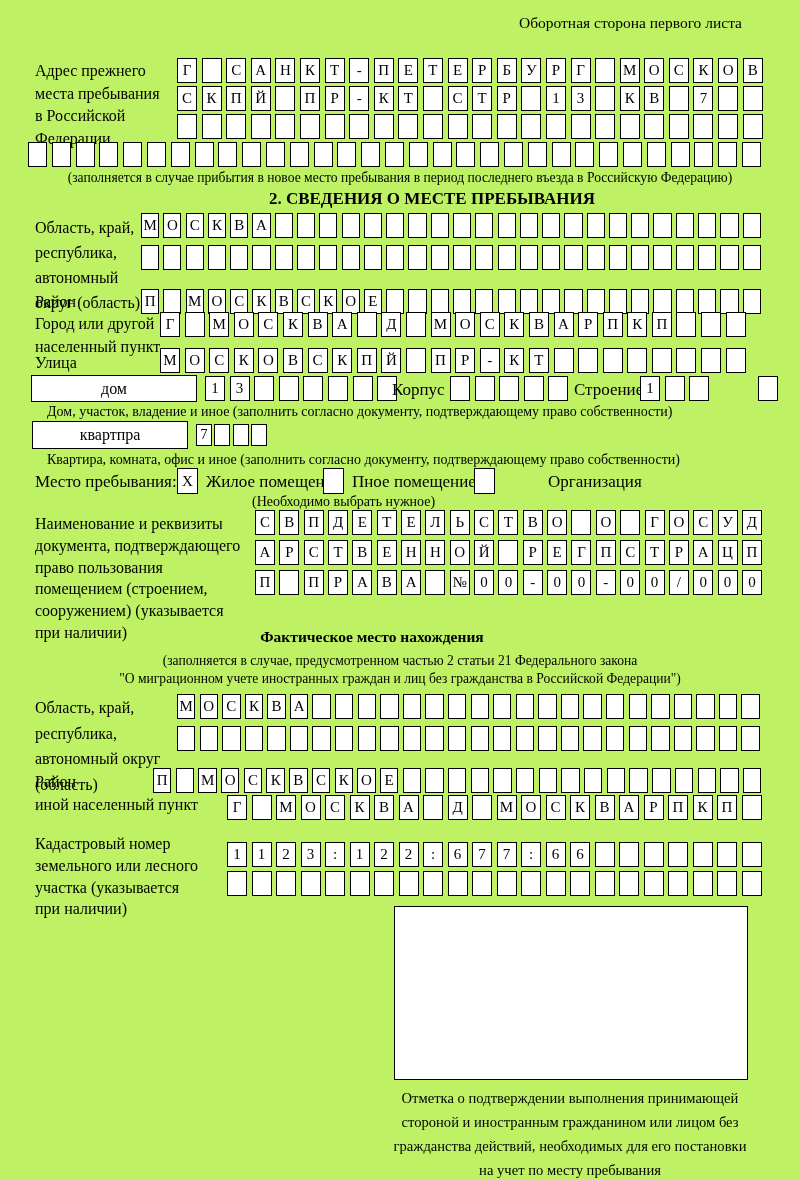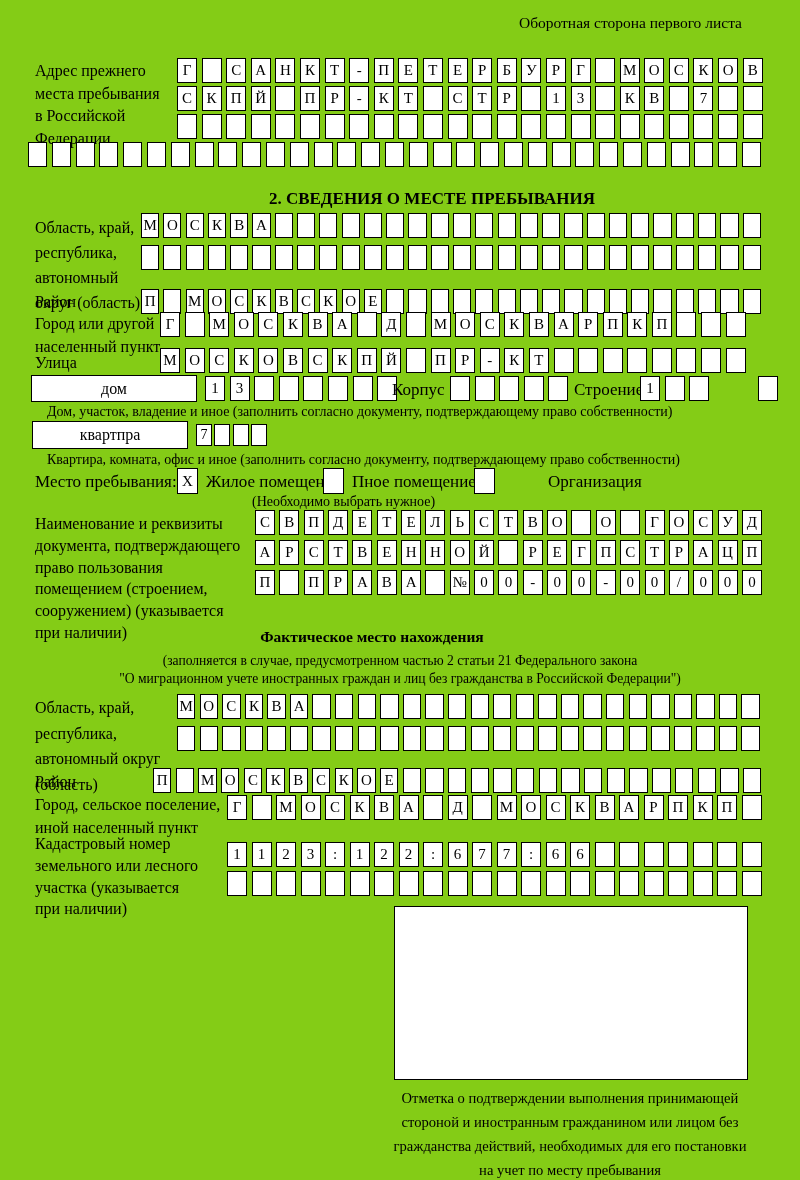--- a/index.html
+++ b/index.html
@@ -1,16 +1,16 @@
 <!DOCTYPE html>
 <html><head>
 <meta charset="utf-8">
 <style>
   html,body{margin:0;padding:0;background:#fff;}
-  .page{position:relative;width:800px;height:1180px;background:#84cc16;color:#000;
+  .page{position:relative;width:800px;height:1180px;background:#bef264;color:#000;
         font-family:"Liberation Serif","DejaVu Serif",serif;overflow:hidden;}
   .abs{position:absolute;}
   .hdr{font-size:15.5px;}
   .lbl{font-size:16px;line-height:22.5px;}
   .lbl.lh25 div{line-height:25px;}
   .lbl.lh26 div{line-height:25.7px;}
   .lbl.lh22 div{line-height:21.8px;}
   .caption{font-size:13.6px;text-align:center;width:800px;left:0;}
   .small-note{font-size:14px;margin-left:12px;}
   .sec-title{font-size:17px;font-weight:bold;text-align:center;width:800px;left:0;}
@@ -153,20 +153,21 @@
       <div class="cell"></div>
       <div class="cell"></div>
       <div class="cell"></div>
       <div class="cell"></div>
       <div class="cell"></div>
       <div class="cell"></div>
       <div class="cell"></div>
       <div class="cell"></div>
       <div class="cell"></div>
     </div>
+  <div class="abs caption" style="top:170px;">(заполняется в случае прибытия в новое место пребывания в период последнего въезда в Российскую Федерацию)</div>
 
   <div class="abs sec-title" style="top:189px;margin-left:32px;">2. СВЕДЕНИЯ О МЕСТЕ ПРЕБЫВАНИЯ</div>
 
   <div class="abs lbl lh25" style="left:35px;top:215px;">
     <div>Область, край,</div>
     <div>республика,</div>
     <div>автономный</div>
     <div>округ (область)</div>
   </div>
   <div class="cellrow c28" style="left:141px;top:213px;">
@@ -545,21 +546,20 @@
       <div class="cell"></div>
       <div class="cell"></div>
       <div class="cell"></div>
       <div class="cell"></div>
       <div class="cell"></div>
       <div class="cell"></div>
       <div class="cell"></div>
     </div>
 
   <div class="abs lbl" style="left:35px;top:794px;">
-    <div>Город, сельское поселение,</div>
     <div>иной населенный пункт</div>
   </div>
   <div class="cellrow c22" style="left:227px;top:795px;">
       <div class="cell">Г</div>
       <div class="cell"></div>
       <div class="cell">М</div>
       <div class="cell">О</div>
       <div class="cell">С</div>
       <div class="cell">К</div>
       <div class="cell">В</div>

